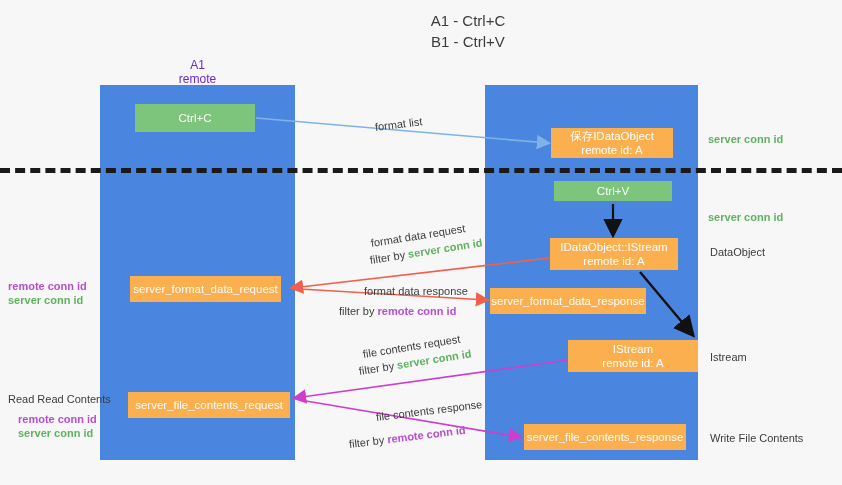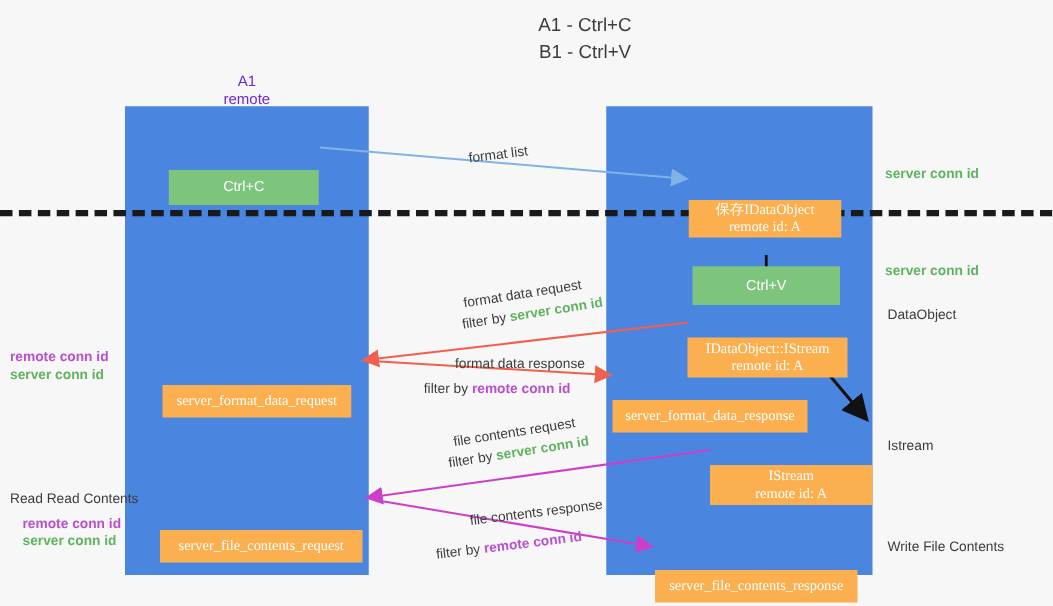--- a/index.html
+++ b/index.html
@@ -57,24 +57,23 @@
     box-sizing: border-box;
     display: flex;
     flex-direction: column;
     align-items: center;
     justify-content: center;
     color: #ffffff;
     font-size: 11.5px;
     line-height: 14px;
     text-align: center;
     padding: 8px 6px;
-    margin-top: 32px;
   }
   .node.green { background: #7dc47d; }
-  .node.orange { background: #fcaf4e; font-family: Liberation Serif, serif; }
+  .node.orange { background: #fcaf4e; }
 
   .sep {
     position: absolute;
     left: 0;
     top: 168px;
     width: 842px;
     height: 0;
     border-top: 5px dashed #1a1a1a;
   }
 
@@ -146,21 +145,21 @@
 
   <div class="node green" style="left:135px; top:104px; width:120px; height:28px;">
     <span>Ctrl+C</span>
   </div>
 
   <div class="node orange" style="left:551px; top:128px; width:122px; height:30px;">
     <span>保存IDataObject</span>
     <span>remote id: A</span>
   </div>
 
-  <div class="node green" style="left:554px; top:181px; width:118px; height:31px;">
+  <div class="node green" style="left:554px; top:181px; width:118px; height:20px;">
     <span>Ctrl+V</span>
   </div>
 
   <div class="node orange" style="left:550px; top:238px; width:128px; height:32px;">
     <span>IDataObject::IStream</span>
     <span>remote id: A</span>
   </div>
 
   <div class="node orange" style="left:568px; top:340px; width:130px; height:32px;">
     <span>IStream</span>

